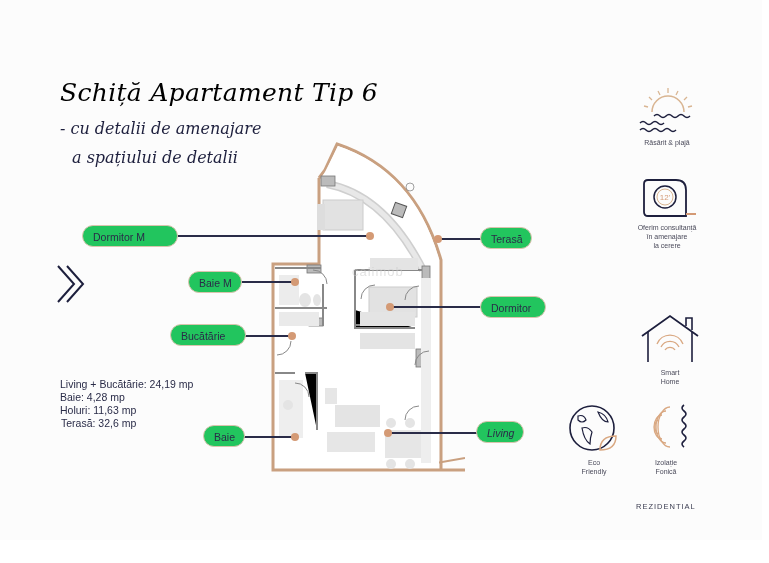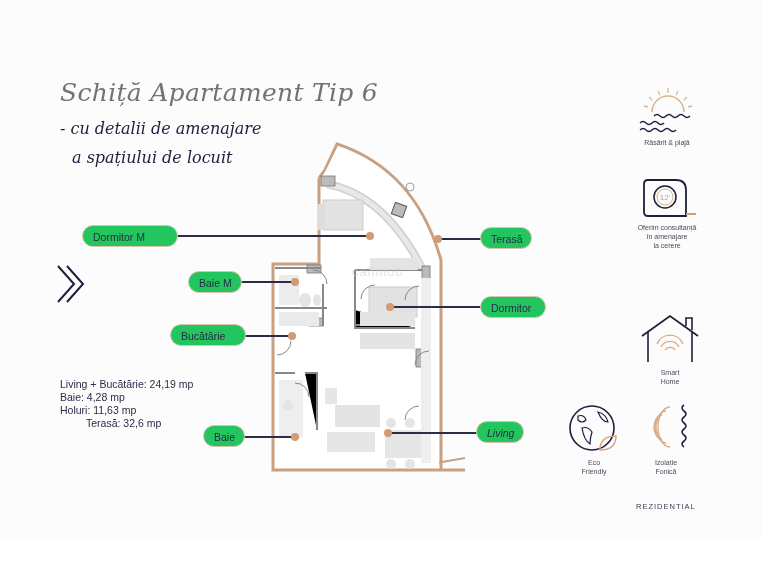--- a/index.html
+++ b/index.html
@@ -7,21 +7,21 @@
     width: 769px; height: 563px; position: relative; overflow: hidden;
     background: #ffffff; font-family: "DejaVu Sans", sans-serif; color: #1f2140;
   }
   .panel {
     position: absolute; left: 0; top: 0; width: 762px; height: 540px;
     background: #fcfcfc;
   }
   .title {
     position: absolute; left: 60px; top: 78px;
     font-family: "DejaVu Serif", serif; font-style: italic;
-    font-size: 25px; color: #737373; letter-spacing: 0.3px; white-space: nowrap;
+    font-size: 25px; color: #000000; letter-spacing: 0.3px; white-space: nowrap;
   }
   .subtitle {
     position: absolute; font-family: "DejaVu Serif", serif; font-style: italic;
     font-size: 16px; color: #1d1f3d; white-space: nowrap;
   }
   .sub1 { left: 60px; top: 119px; }
   .sub2 { left: 72px; top: 148px; }
 
   .arrows { position: absolute; left: 56px; top: 264px; }
 
@@ -44,21 +44,21 @@
   .brand { position: absolute; left: 636px; top: 502px; font-family: "Liberation Sans", sans-serif; font-size: 7.5px; letter-spacing: 1px; color: #3a3c50; }
   .watermark { position: absolute; left: 352px; top: 264px; font-family: "Liberation Sans", sans-serif; font-size: 13px; color: rgba(200,200,200,0.5); letter-spacing: 1px; }
 </style>
 </head>
 <body>
 
 <div class="panel"></div>
 
 <div class="title">Schiță Apartament Tip 6</div>
 <div class="subtitle sub1">- cu detalii de amenajare</div>
-<div class="subtitle sub2">a spațiului de locuit</div>
+<div class="subtitle sub2">a spațiului de detalii</div>
 
 <svg class="arrows" width="30" height="40" viewBox="0 0 30 40">
   <polyline points="2,2 18,20 2,38" fill="none" stroke="#1d1f3d" stroke-width="2"></polyline>
   <polyline points="11,2 27,20 11,38" fill="none" stroke="#1d1f3d" stroke-width="2"></polyline>
 </svg>
 
 <svg style="position:absolute;left:265px;top:140px;" width="200" height="340" viewBox="0 0 200 340">
 
   <path d="M54,38 L54,124 L8,124 L8,330 L200,330" fill="none" stroke="#c9a080" stroke-width="3"></path>
   <path d="M54,38 L60,30 L72,4 Q150,30 176,120 L176,330" fill="none" stroke="#c9a080" stroke-width="3"></path>
@@ -149,21 +149,21 @@
 <div class="pill" style="left:170px;top:324px;width:76px;">Bucătărie</div>
 <div class="pill" style="left:203px;top:425px;width:42px;">Baie</div>
 <div class="pill" style="left:480px;top:227px;width:52px;">Terasă</div>
 <div class="pill" style="left:480px;top:296px;width:66px;">Dormitor</div>
 <div class="pill" style="left:476px;top:421px;width:48px;font-style:italic;">Living</div>
 
 <div class="areas">
   <div>Living + Bucătărie: 24,19 mp</div>
   <div>Baie: 4,28 mp</div>
   <div>Holuri: 11,63 mp</div>
-  <div style="padding-left:1px;margin-left:25px;">Terasă: 32,6 mp</div>
+  <div style="padding-left:1px;">Terasă: 32,6 mp</div>
 </div>
 
 <svg style="position:absolute;left:636px;top:86px;" width="64" height="48" viewBox="0 0 64 48">
   <path d="M16,26 A16,16 0 0 1 48,26" fill="none" stroke="#d9b592" stroke-width="1.5"></path>
   <g stroke="#d9b592" stroke-width="1.3">
     <line x1="32" y1="2" x2="32" y2="7"></line>
       <line x1="22" y1="5" x2="24" y2="9"></line>
       <line x1="42" y1="5" x2="40" y2="9"></line>
     <line x1="13" y1="11" x2="16" y2="14"></line>
       <line x1="51" y1="11" x2="48" y2="14"></line>

